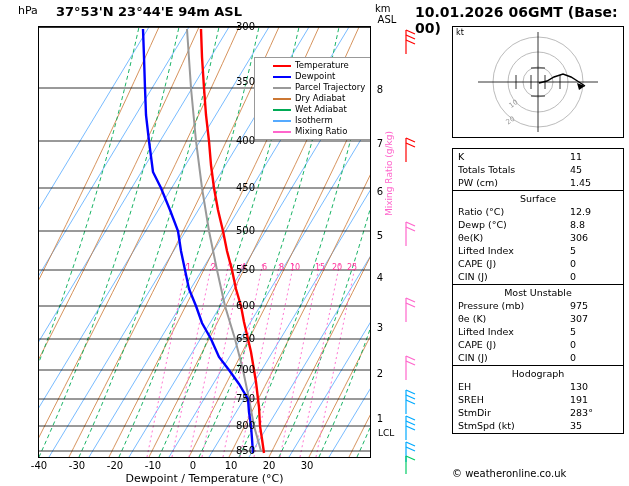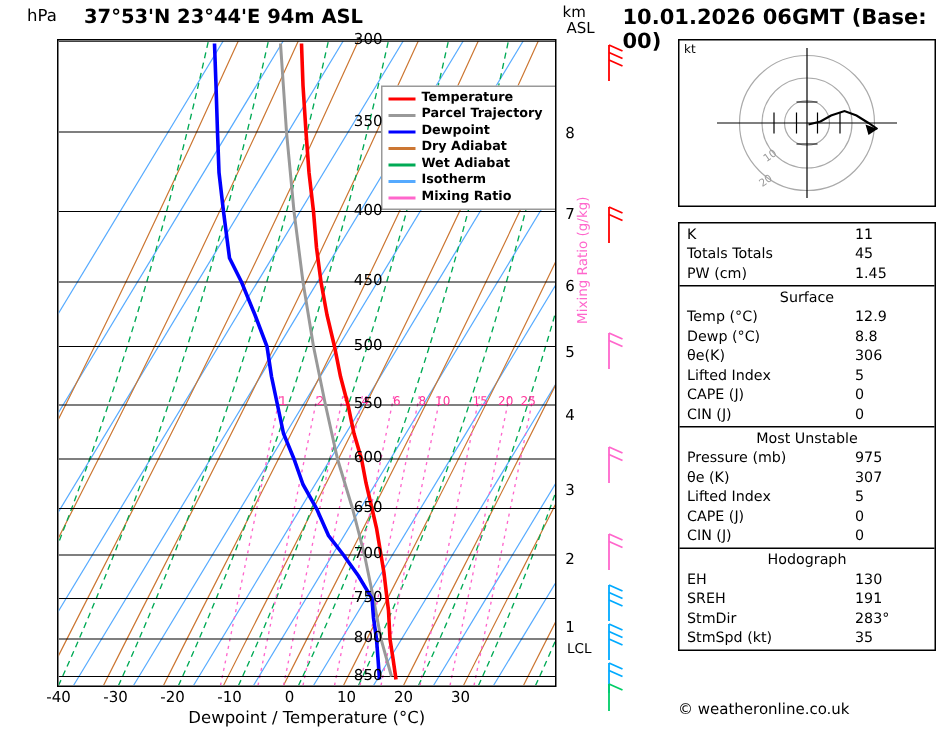--- a/index.html
+++ b/index.html
@@ -25,21 +25,21 @@
 
   
   .kmlabel{position:absolute;left:372px;font-size:10px;color:#000;width:16px;text-align:center;}
   .lcl-label{position:absolute;left:378px;top:428px;font-size:9px;color:#000;}
 
   
   .mixlabel{position:absolute;left:384px;top:216px;font-size:9px;color:#ff66cc;
             transform:rotate(-90deg);transform-origin:left top;white-space:nowrap;}
 
   
-  .legend{position:absolute;left:215px;top:30px;width:122px;background:#fff;border:1px solid #999;padding:2px 4px;font-weight:bold;}
+  .legend{position:absolute;left:215px;top:30px;width:122px;background:#fff;border:1px solid #999;padding:2px 18px;}
   .legend .row{display:flex;align-items:center;height:11px;}
   .legend .sw{width:18px;height:0;border-top-width:2px;border-top-style:solid;margin-right:4px;}
   .legend .lb{font-size:8.5px;color:#000;line-height:11px;}
 
   
   .hodo{position:absolute;left:452px;top:26px;width:170px;height:110px;border:1px solid #000;background:#fff;overflow:hidden;}
   .hodo .kt{position:absolute;left:3px;top:1px;font-size:8px;color:#000;}
 
   
   .info{position:absolute;left:452px;top:148px;width:170px;border:1px solid #000;background:#fff;font-size:9.5px;color:#000;}
@@ -155,26 +155,26 @@
 
       <polyline fill="none" stroke="#0000ff" stroke-width="2.4" points="214,426 213,412 212,399 210,385 209,372 200,357 190,343 180,330 172,312 163,296 157,279 150,262 146,243 142,224 139,204 131,183 122,161 114,145 110,114 107,88 106,61 105,30 104,2"></polyline>
     </svg>
 
     <div class="legend">
       <div class="row">
           <span class="sw" style="border-top-color:#ff0000"></span>
           <span class="lb">Temperature</span>
         </div>
       <div class="row">
+          <span class="sw" style="border-top-color:#0000ff"></span>
+          <span class="lb">Dewpoint</span>
+        </div>
+      <div class="row">
           <span class="sw" style="border-top-color:#999999"></span>
           <span class="lb">Parcel Trajectory</span>
-        </div>
-      <div class="row">
-          <span class="sw" style="border-top-color:#0000ff"></span>
-          <span class="lb">Dewpoint</span>
         </div>
       <div class="row">
           <span class="sw" style="border-top-color:#cc7733"></span>
           <span class="lb">Dry Adiabat</span>
         </div>
       <div class="row">
           <span class="sw" style="border-top-color:#00aa55"></span>
           <span class="lb">Wet Adiabat</span>
         </div>
       <div class="row">
@@ -306,21 +306,21 @@
           <span class="v">45</span>
         </div>
       <div class="line">
           <span class="k">PW (cm)</span>
           <span class="v">1.45</span>
         </div>
     </div>
     <div class="sec">
       <div class="hd">Surface</div>
       <div class="line">
-          <span class="k">Temp (°C)</span>
+          <span class="k">Ratio (°C)</span>
           <span class="v">12.9</span>
         </div>
       <div class="line">
           <span class="k">Dewp (°C)</span>
           <span class="v">8.8</span>
         </div>
       <div class="line">
           <span class="k">θe(K)</span>
           <span class="v">306</span>
         </div>

